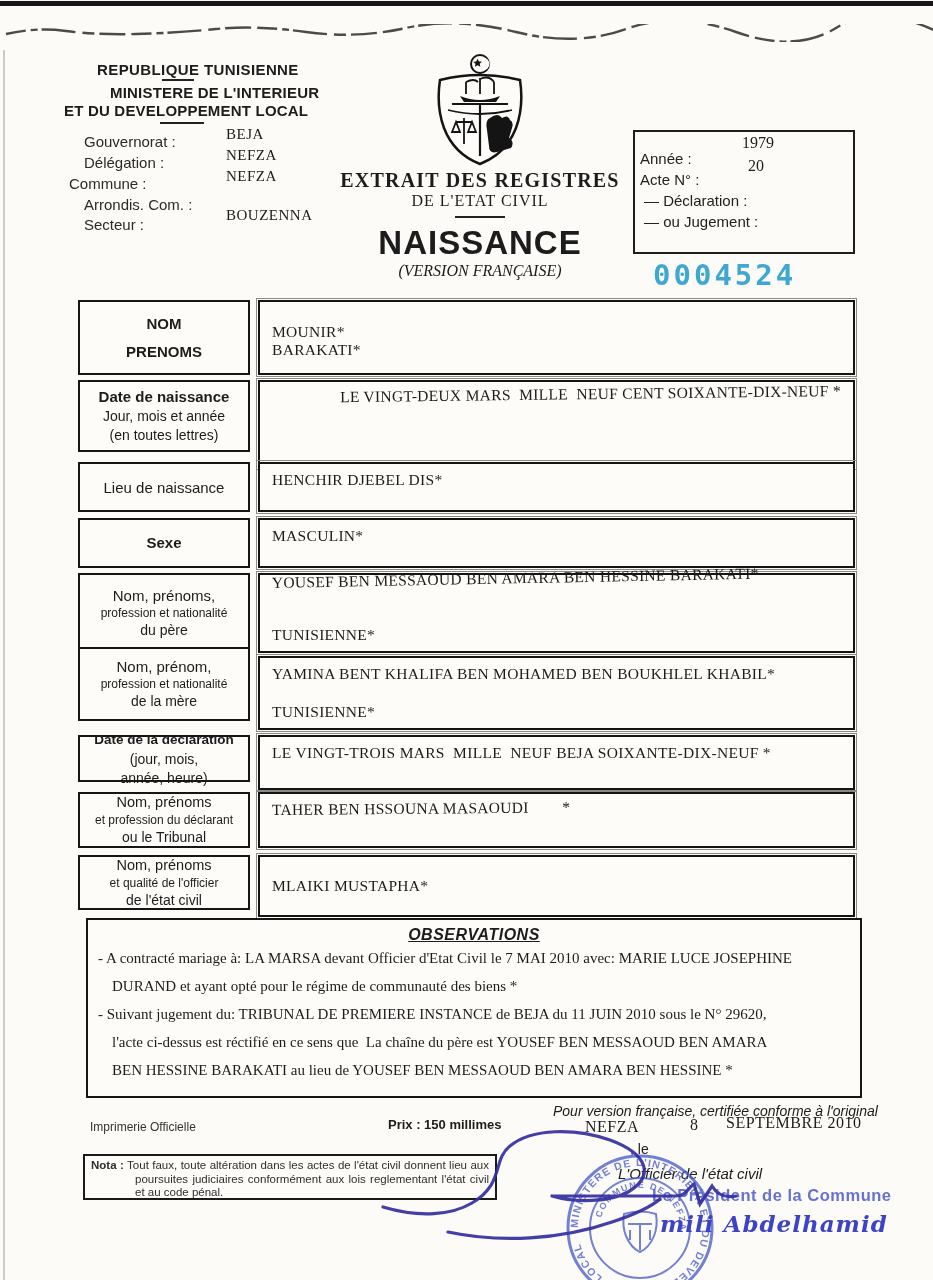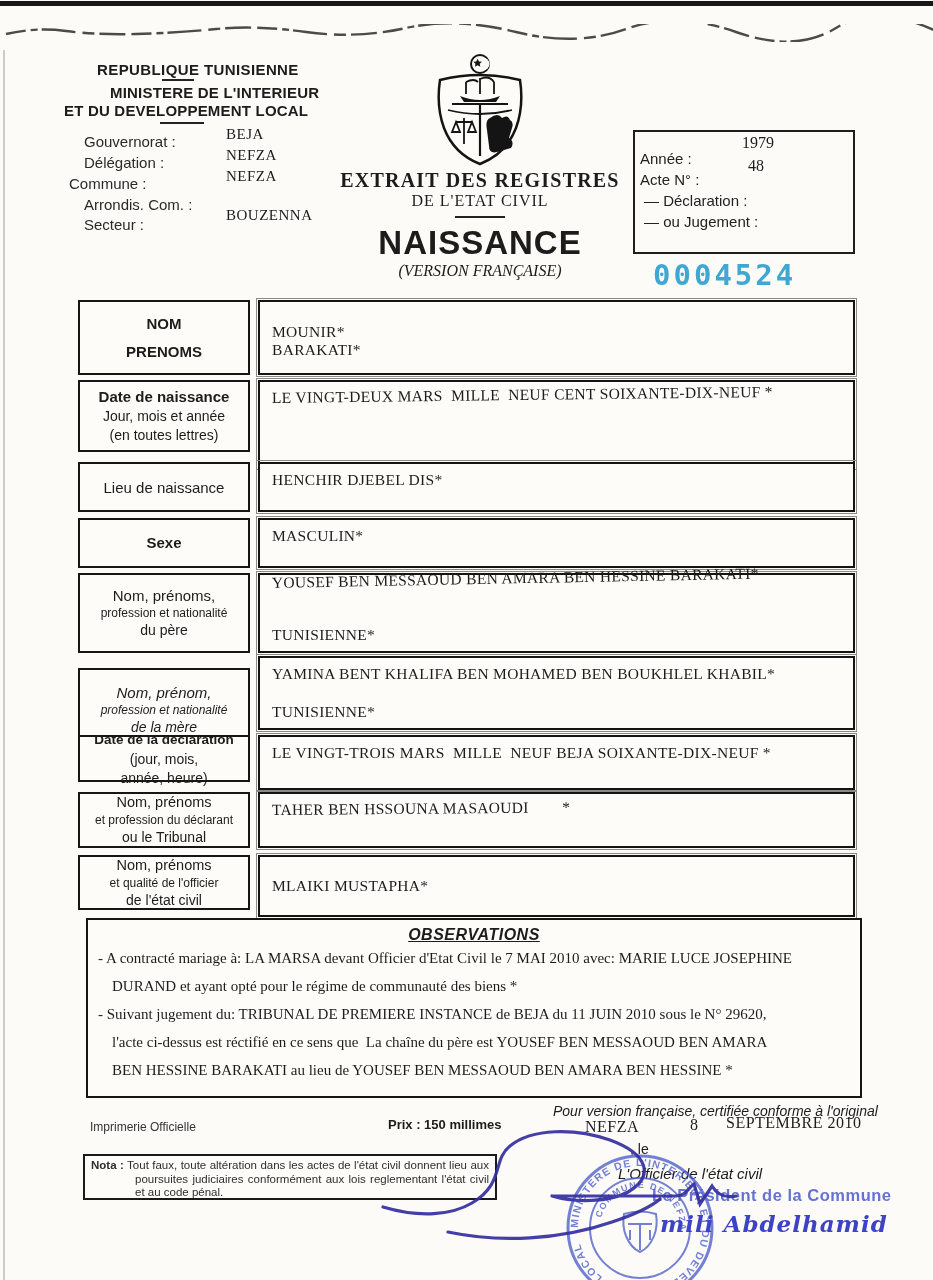--- a/index.html
+++ b/index.html
@@ -113,42 +113,42 @@
 
   <div class="abs title1" style="left:330px;top:169px;width:300px;text-align:center;">EXTRAIT DES REGISTRES</div>
   <div class="abs title2" style="left:330px;top:192px;width:300px;text-align:center;">DE L'ETAT CIVIL</div>
   <div class="abs hr-sm" style="left:455px;top:216px;width:50px;"></div>
   <div class="abs doctype" style="left:330px;top:224px;width:300px;text-align:center;">NAISSANCE</div>
   <div class="abs docsub" style="left:330px;top:262px;width:300px;text-align:center;">(VERSION FRANÇAISE)</div>
 
   <div class="abs act-box" style="left:633px;top:130px;width:218px;height:120px;"></div>
   <div class="abs act-val" style="left:742px;top:134px;">1979</div>
   <div class="abs act-lbl" style="left:640px;top:150px;">Année :</div>
-  <div class="abs act-val" style="left:748px;top:157px;">48</div>
+  <div class="abs act-val" style="left:748px;top:157px;">20</div>
   <div class="abs act-lbl" style="left:640px;top:171px;">Acte N° :</div>
   <div class="abs act-lbl" style="left:644px;top:192px;">— Déclaration :</div>
   <div class="abs act-lbl" style="left:644px;top:213px;">— ou Jugement :</div>
 
   <div class="abs serial" style="left:653px;top:258px;">0004524</div>
 
   <div class="lblbox" style="top:300px;height:75px;">
     <span class="lbl-main">NOM</span>
     <span class="lbl-main" style="margin-top:6px;">PRENOMS</span>
   </div>
   <div class="valbox" style="top:300px;height:75px;">
     <span class="val" style="margin-top:14px;">MOUNIR*</span>
     <span class="val">BARAKATI*</span>
   </div>
 
   <div class="lblbox" style="top:380px;height:72px;">
     <span class="lbl-bold">Date de naissance</span>
     <span class="lbl-reg">Jour, mois et année</span>
     <span class="lbl-reg">(en toutes lettres)</span>
   </div>
-  <div class="valbox" style="top:380px;height:88px;">
+  <div class="valbox" style="top:380px;height:88px;text-align:right;">
     <span class="val" style="transform:rotate(-0.7deg);transform-origin:left;">LE VINGT-DEUX MARS  MILLE  NEUF CENT SOIXANTE-DIX-NEUF *</span>
   </div>
 
   <div class="lblbox" style="top:462px;height:50px;">
     <span class="lbl-reg" style="font-size:15px;">Lieu de naissance</span>
   </div>
   <div class="valbox" style="top:462px;height:50px;">
     <span class="val">HENCHIR DJEBEL DIS*</span>
   </div>
 
@@ -162,21 +162,21 @@
   <div class="lblbox" style="top:573px;height:80px;">
     <span class="lbl-reg" style="font-size:15px;">Nom, prénoms,</span>
     <span class="lbl-sub">profession et  nationalité</span>
     <span class="lbl-reg">du père</span>
   </div>
   <div class="valbox" style="top:573px;height:80px;justify-content:space-between;">
     <span class="val" style="transform:rotate(-1.1deg);transform-origin:left;margin-top:-8px;">YOUSEF BEN MESSAOUD BEN AMARA BEN HESSINE BARAKATI*</span>
     <span class="val">TUNISIENNE*</span>
   </div>
 
-  <div class="lblbox" style="top:668px;height:84px;font-style:italic;">
+  <div class="lblbox" style="top:647px;height:74px;">
     <span class="lbl-reg" style="font-size:15px;">Nom, prénom,</span>
     <span class="lbl-sub">profession et  nationalité</span>
     <span class="lbl-reg">de la mère</span>
   </div>
   <div class="valbox" style="top:656px;height:74px;justify-content:space-between;">
     <span class="val">YAMINA BENT KHALIFA BEN MOHAMED BEN BOUKHLEL KHABIL*</span>
     <span class="val">TUNISIENNE*</span>
   </div>
 
   <div class="lblbox" style="top:735px;height:47px;">

